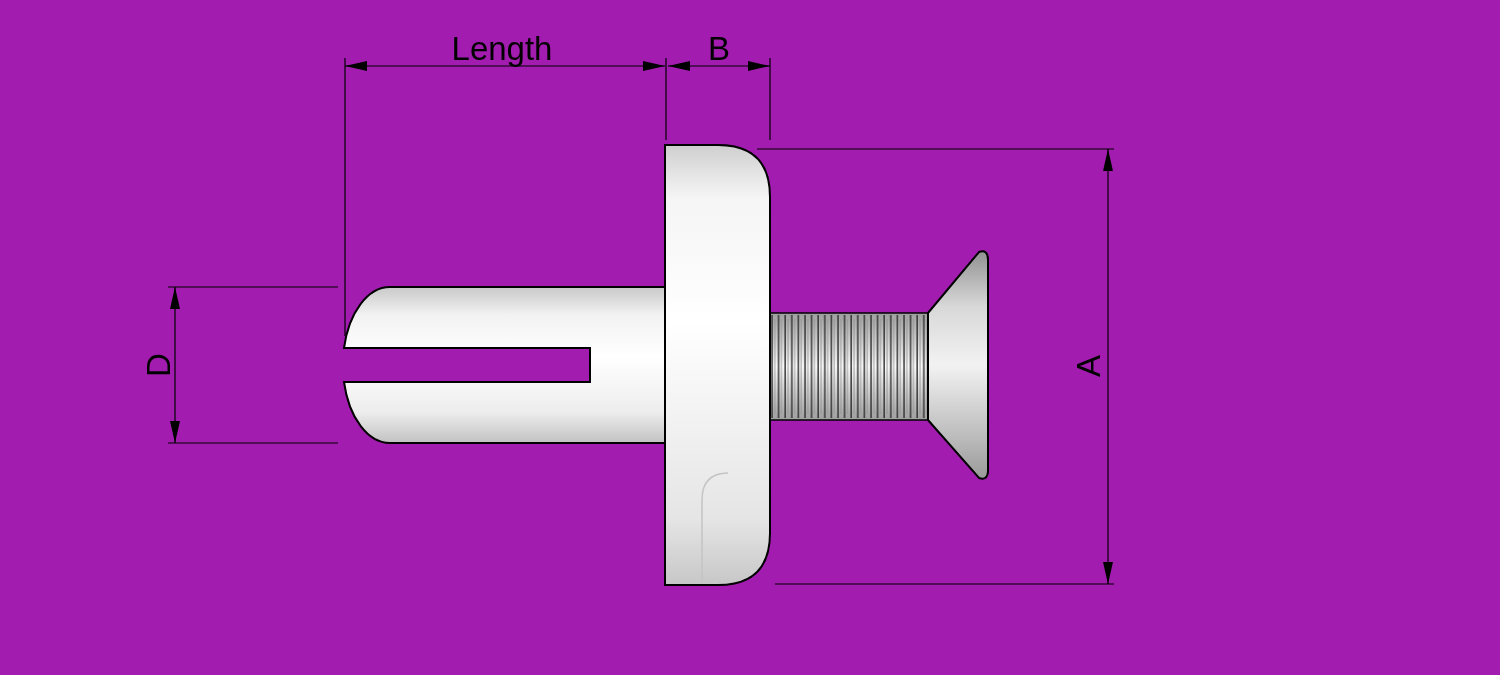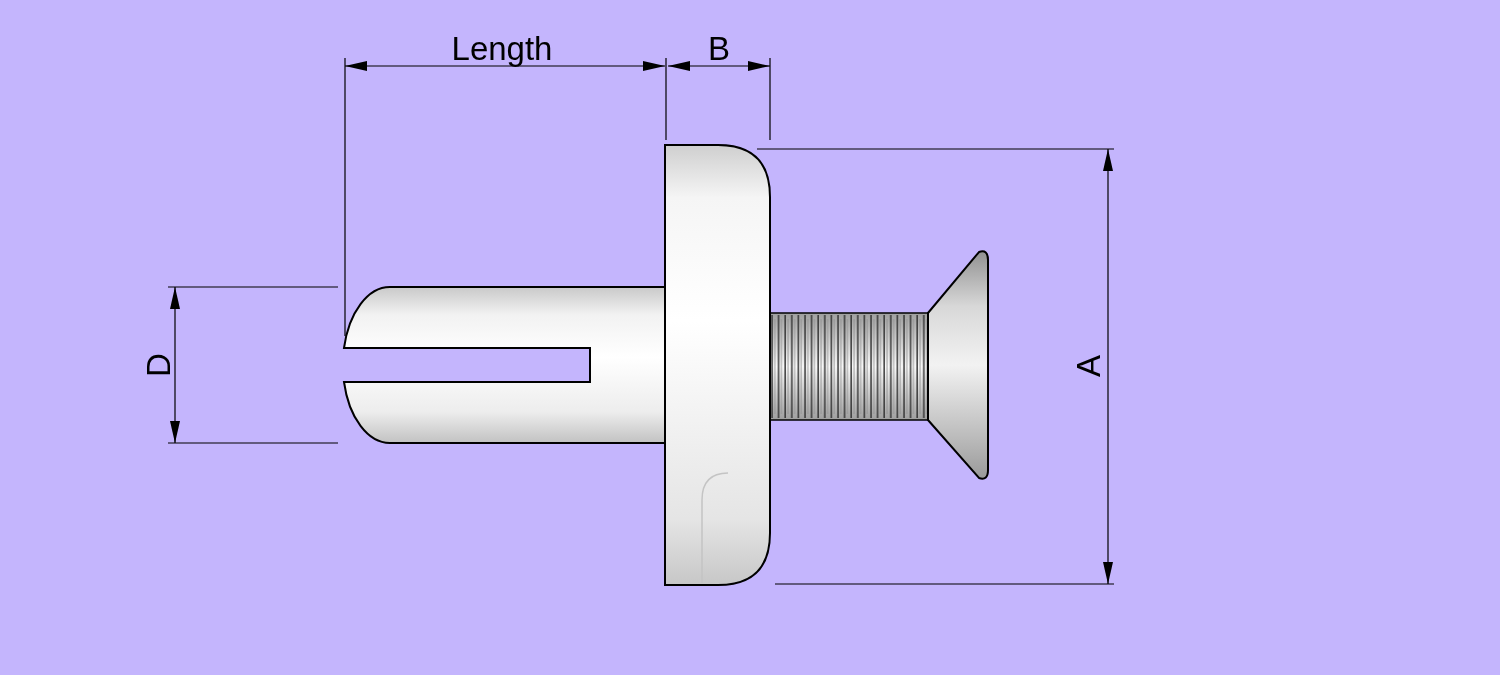--- a/index.html
+++ b/index.html
@@ -4,21 +4,21 @@
 <style>
   html, body {
     margin: 0;
     padding: 0;
     background: #ffffff;
   }
   .stage {
     position: relative;
     width: 1500px;
     height: 675px;
-    background: #c4b5fd;
+    background: #a21caf;
     overflow: hidden;
   }
   svg { display: block; }
   text.dim-label {
     font-family: "Liberation Sans", sans-serif;
     font-size: 33px;
     fill: #000000;
   }
   .dimline { stroke: #000000; stroke-width: 1.2; fill: none; }
   .arrow   { fill: #000000; stroke: none; }

